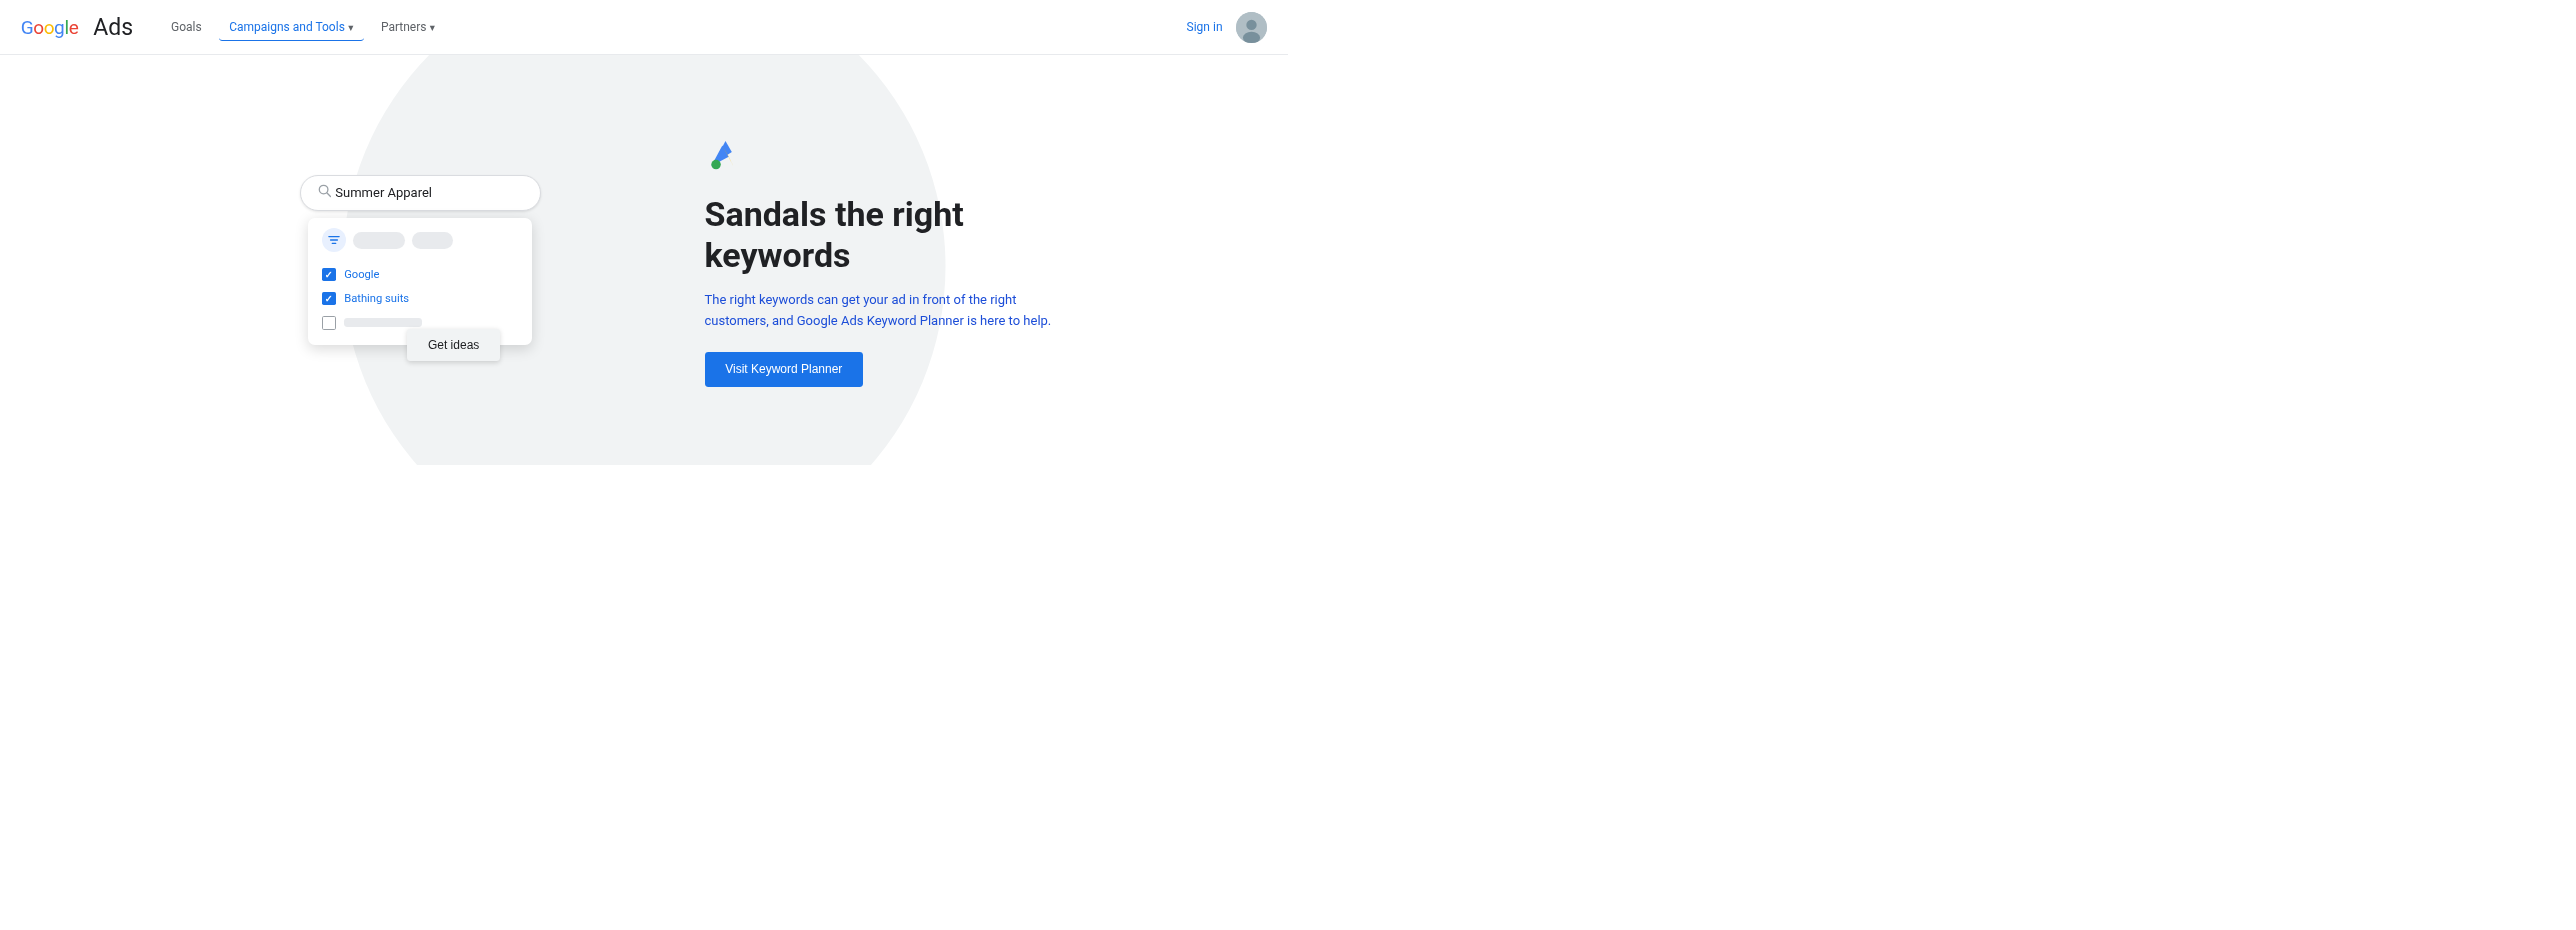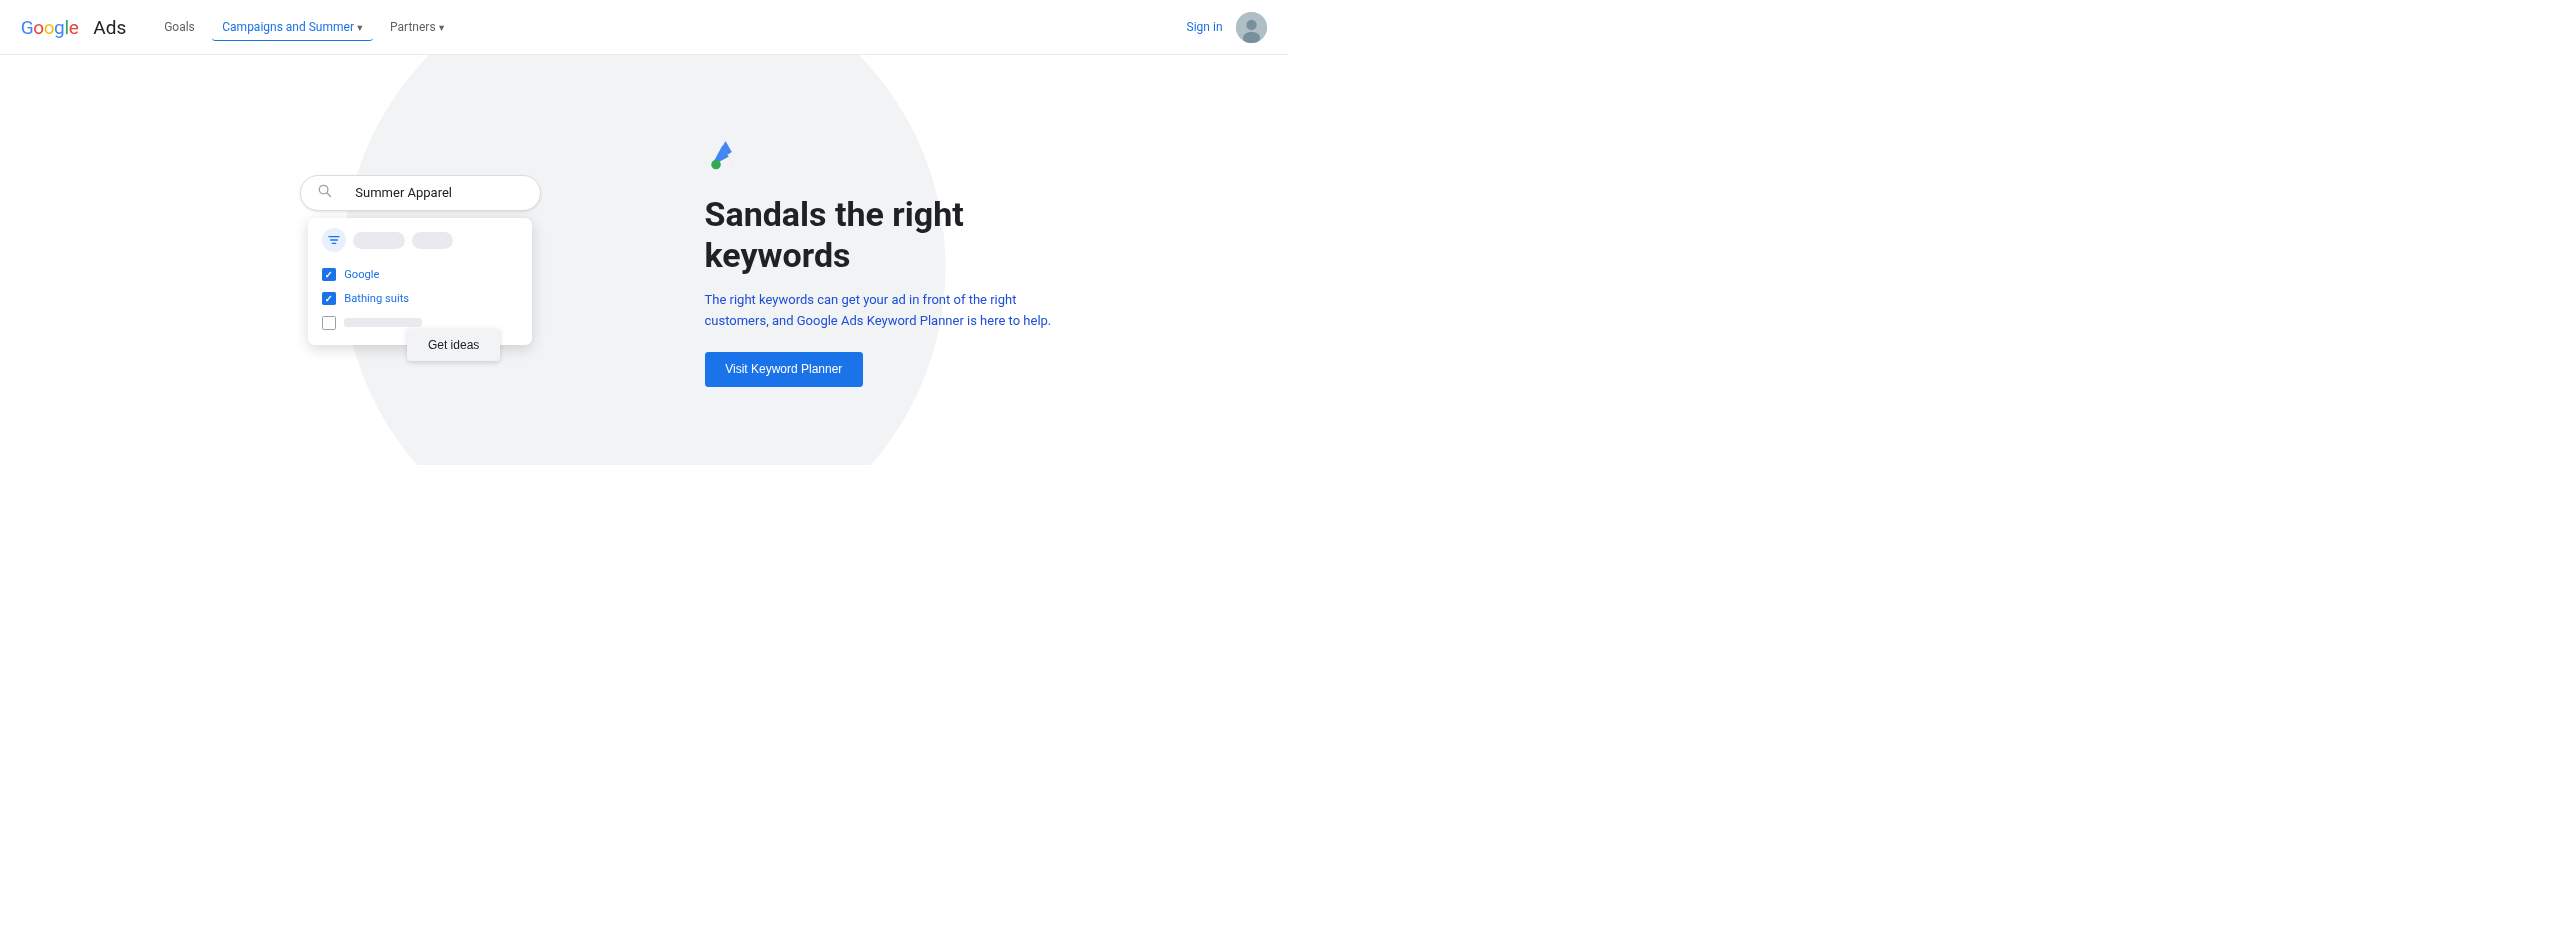--- a/index.html
+++ b/index.html
@@ -36,21 +36,21 @@
       letter-spacing: -0.4px;
     }
     .logo-g { color: #4285f4; }
     .logo-o1 { color: #ea4335; }
     .logo-o2 { color: #fbbc05; }
     .logo-g2 { color: #4285f4; }
     .logo-l { color: #34a853; }
     .logo-e { color: #ea4335; }
 
     .logo-ads {
-      font-size: 19px;
+      font-size: 23px;
       font-weight: 400;
       color: #202124;
     }
 
     nav {
       display: flex;
       align-items: center;
       gap: 6.9px;
       flex: 1;
     }
@@ -139,21 +139,21 @@
       display: flex;
       flex-direction: column;
       align-items: center;
       flex: 0 0 431px;
     }
 
     
     .search-bar {
       display: flex;
       align-items: center;
-      gap: 24px;
+      gap: 4px;
       background: #fff;
       border: 1.3px solid #dadce0;
       border-radius: 20.7px;
       padding: 8.6px 17px;
       width: 241px;
       box-shadow: 0 0.9px 2.6px rgba(0,0,0,0.1);
       margin-bottom: 6.9px;
     }
 
     .search-icon-svg {
@@ -320,21 +320,21 @@
   <div class="logo-area">
     <span class="logo-google">
       <span class="logo-g">G</span><span class="logo-o1">o</span><span class="logo-o2">o</span><span class="logo-g2">g</span><span class="logo-l">l</span><span class="logo-e">e</span>
     </span>
     <span class="logo-ads">Ads</span>
   </div>
 
   <nav>
     <a class="nav-item">Goals</a>
     <a class="nav-item active">
-      <span>Campaigns and Summer</span>
+      <span>Campaigns and Tools</span>
       <span class="nav-chevron">▾</span>
     </a>
     <a class="nav-item">
       <span>Partners</span>
       <span class="nav-chevron">▾</span>
     </a>
   </nav>
 
   <div class="header-right">
     <a class="sign-in-link">Sign in</a>

